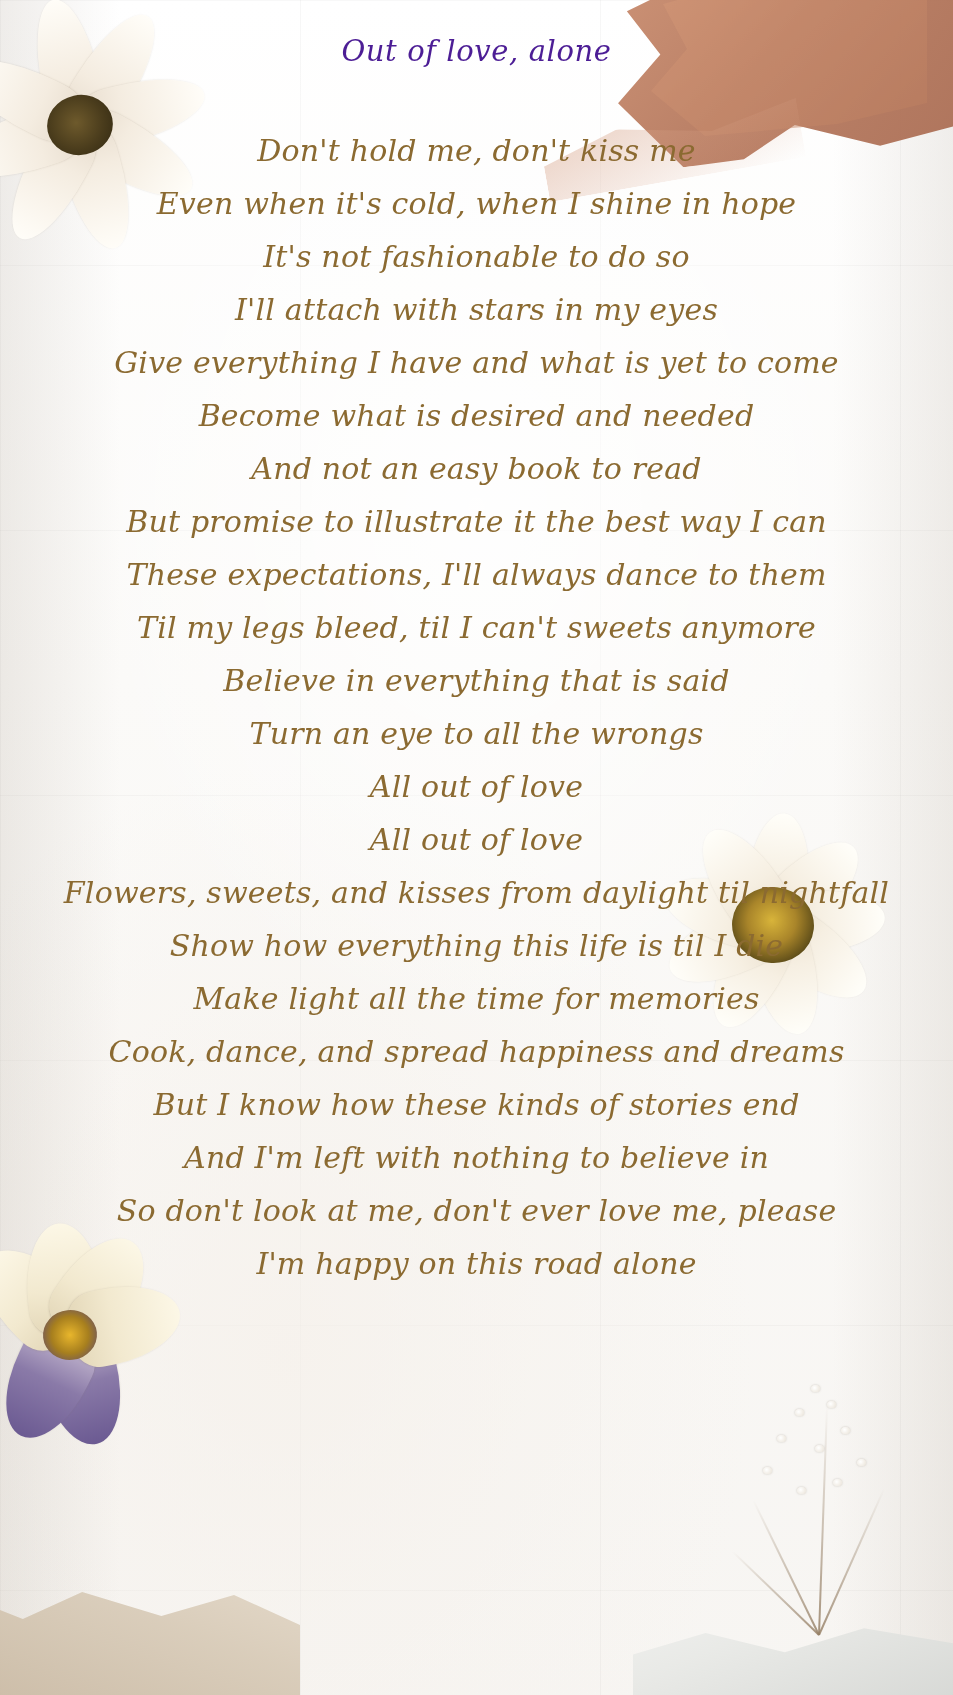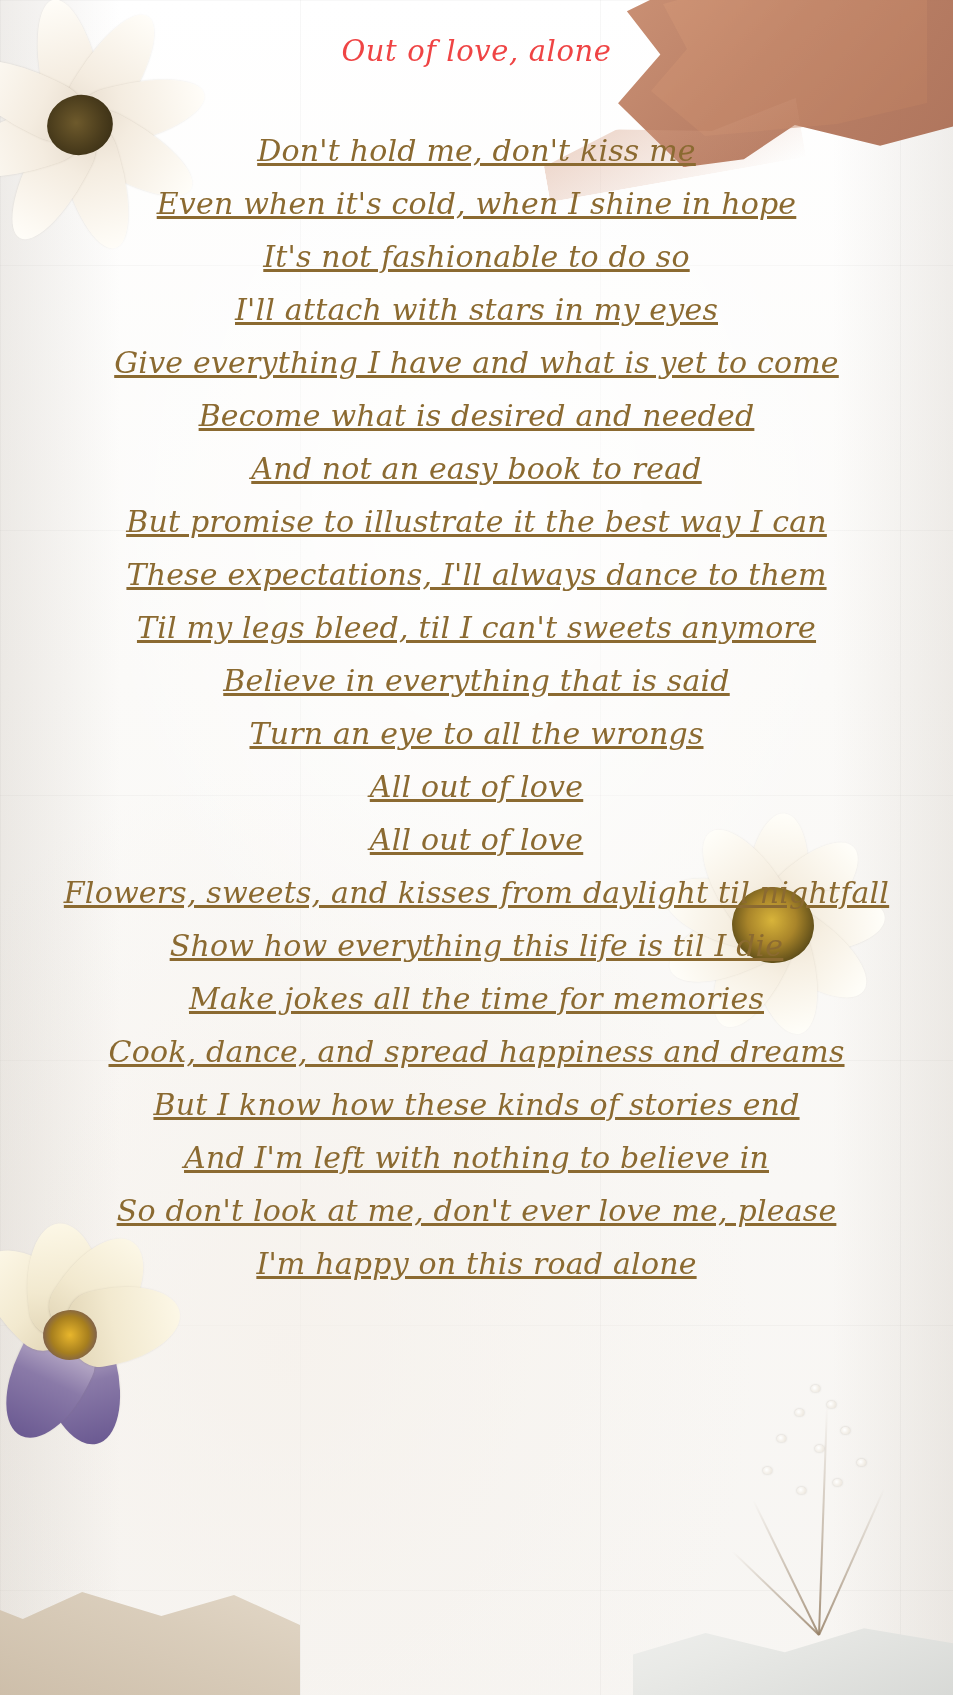--- a/index.html
+++ b/index.html
@@ -175,31 +175,30 @@
     display: flex;
     flex-direction: column;
     align-items: center;
     padding-top: 34px;
     box-sizing: border-box;
   }
   .poem-title {
     font-family: "DejaVu Serif", serif;
     font-style: italic;
     font-size: 29px;
-    color: #ef4444;
+    color: #4c1d95;
     letter-spacing: 0.6px;
     margin-bottom: 56px;
     white-space: nowrap;
   }
   .poem-body {
     width: 100%;
     display: flex;
     flex-direction: column;
     align-items: center;
-    text-decoration: underline;
   }
   .poem-line {
     font-family: "DejaVu Serif", serif;
     font-style: italic;
     font-size: 30px;
     line-height: 53px;
     color: #8b6a31;
     text-align: center;
     white-space: nowrap;
     letter-spacing: 0.2px;
@@ -286,21 +285,21 @@
         <div class="poem-line">And not an easy book to read</div>
         <div class="poem-line">But promise to illustrate it the best way I can</div>
         <div class="poem-line">These expectations, I'll always dance to them</div>
         <div class="poem-line">Til my legs bleed, til I can't sweets anymore</div>
         <div class="poem-line">Believe in everything that is said</div>
         <div class="poem-line">Turn an eye to all the wrongs</div>
         <div class="poem-line">All out of love</div>
         <div class="poem-line">All out of love</div>
         <div class="poem-line">Flowers, sweets, and kisses from daylight til nightfall</div>
         <div class="poem-line">Show how everything this life is til I die</div>
-        <div class="poem-line">Make jokes all the time for memories</div>
+        <div class="poem-line">Make light all the time for memories</div>
         <div class="poem-line">Cook, dance, and spread happiness and dreams</div>
         <div class="poem-line">But I know how these kinds of stories end</div>
         <div class="poem-line">And I'm left with nothing to believe in</div>
         <div class="poem-line">So don't look at me, don't ever love me, please</div>
         <div class="poem-line">I'm happy on this road alone</div>
       </div>
   </div>
 
 </div>
 

